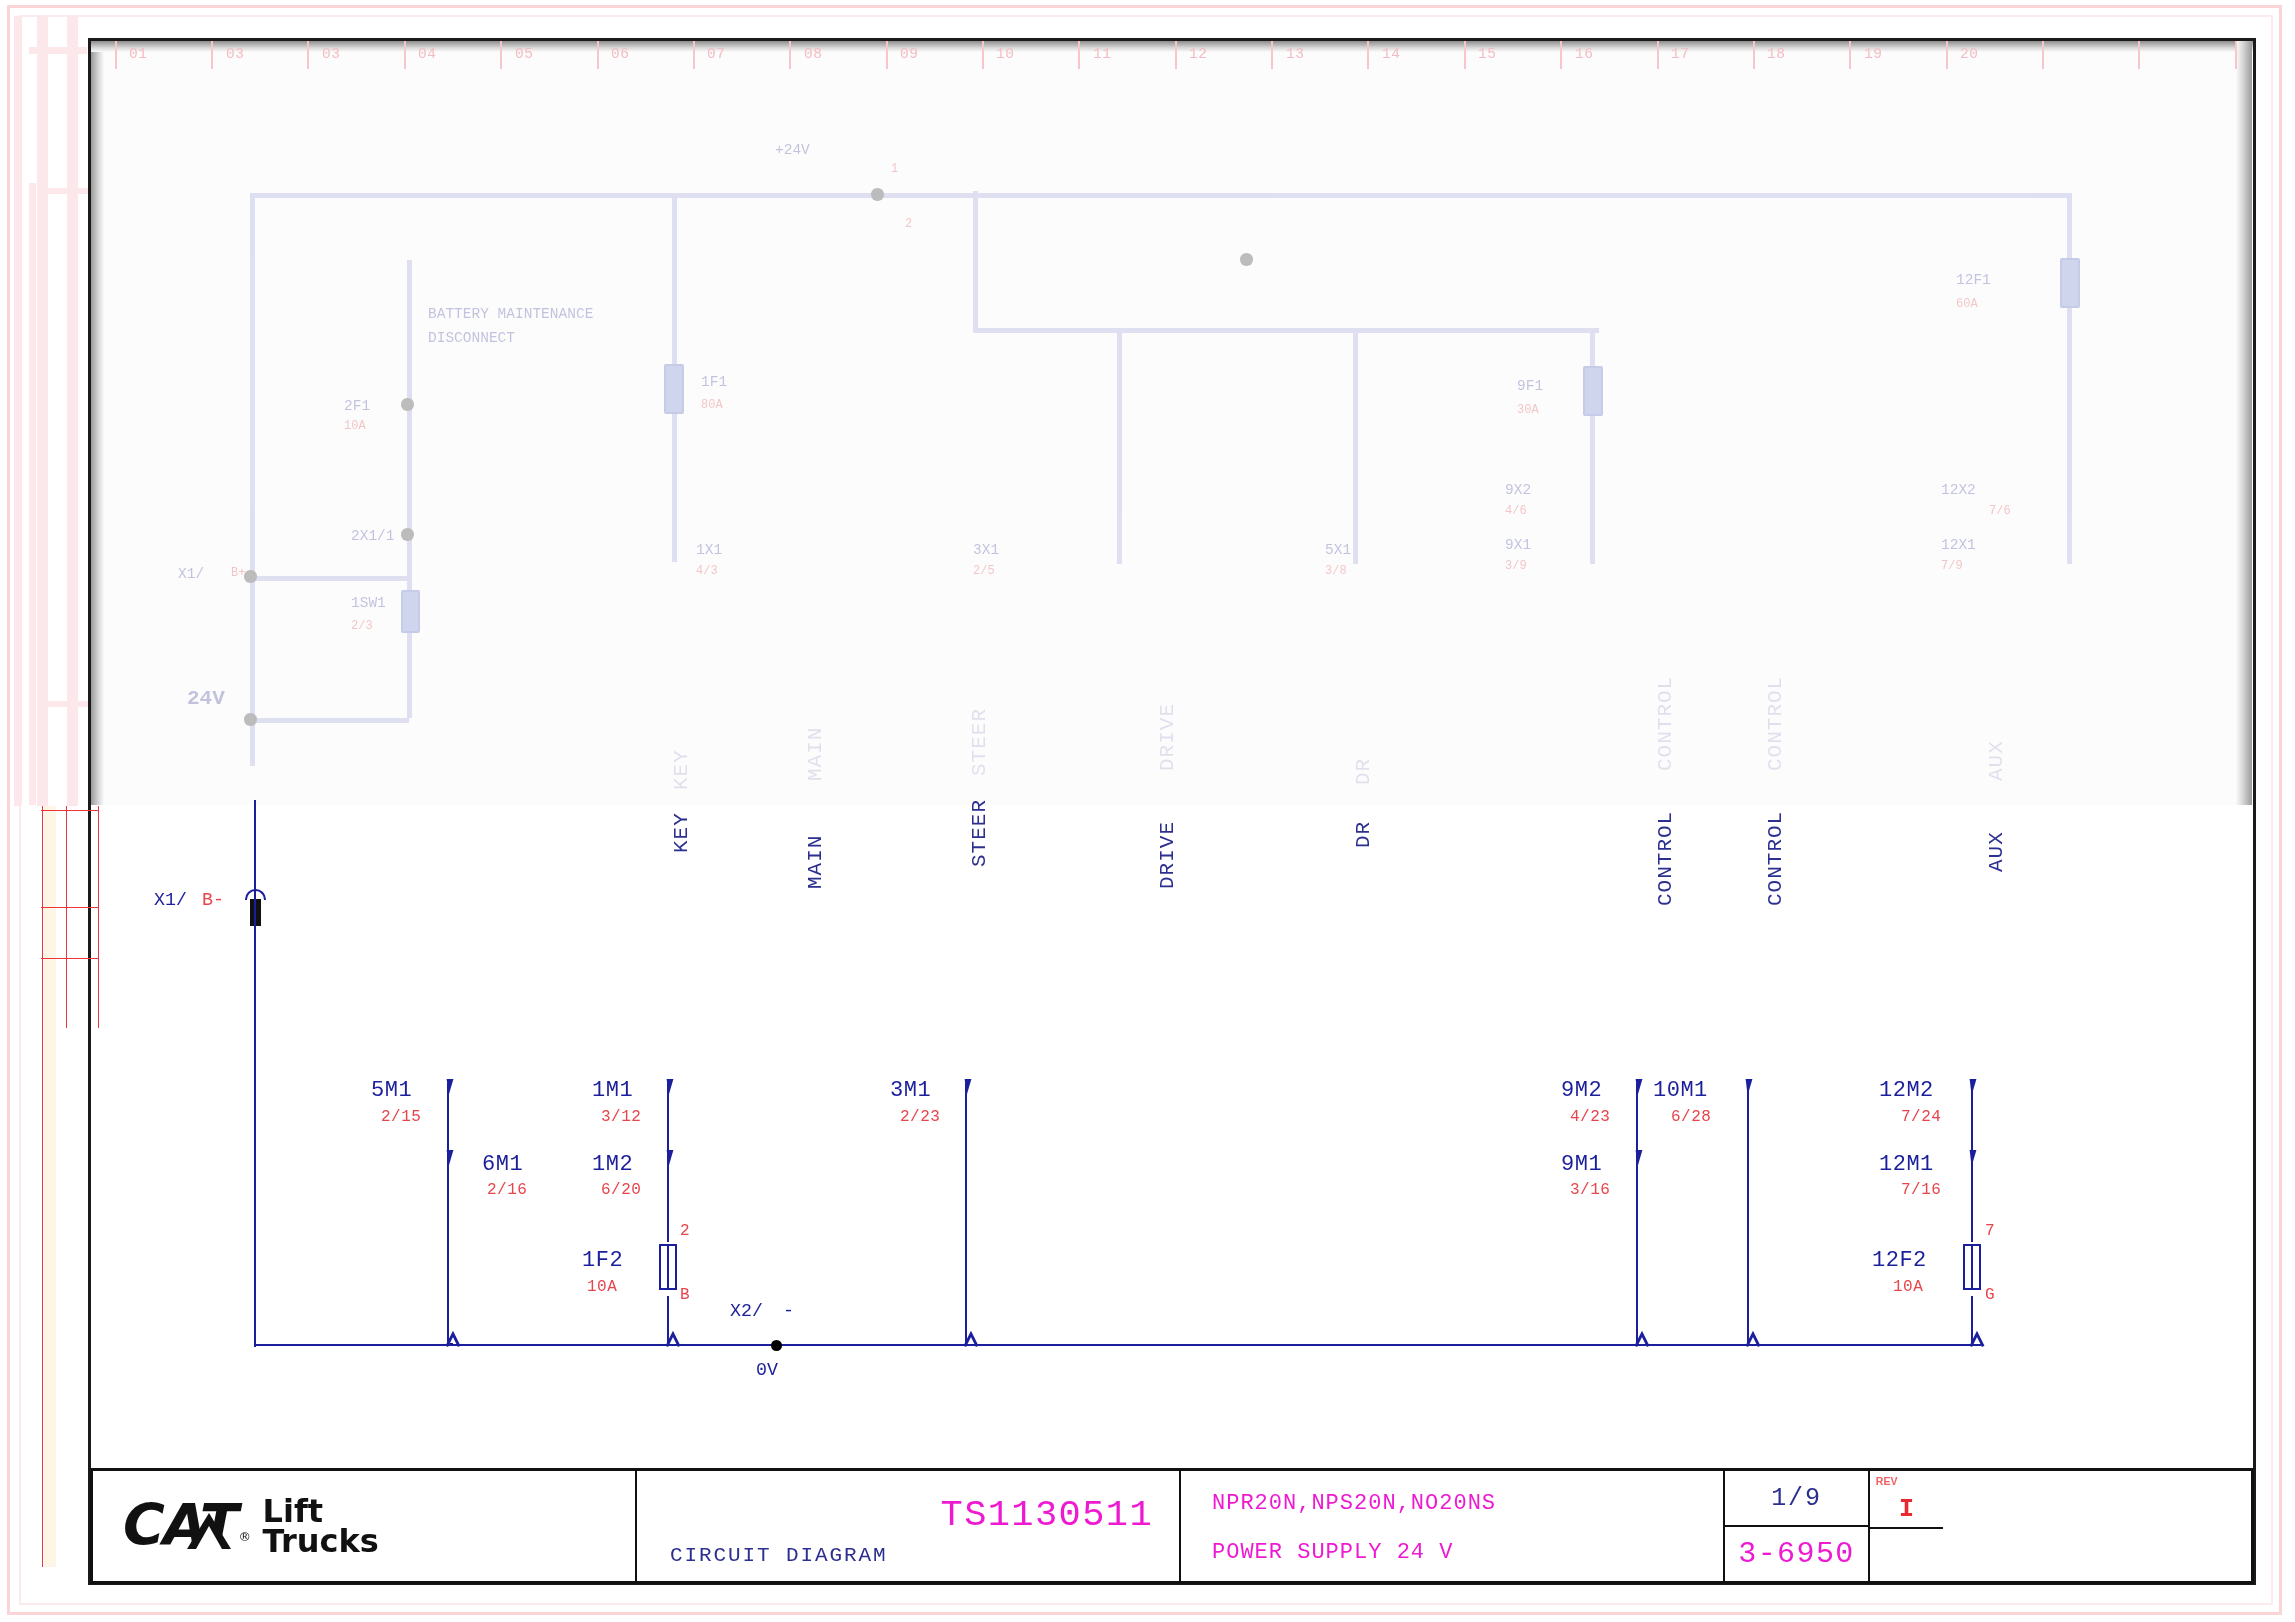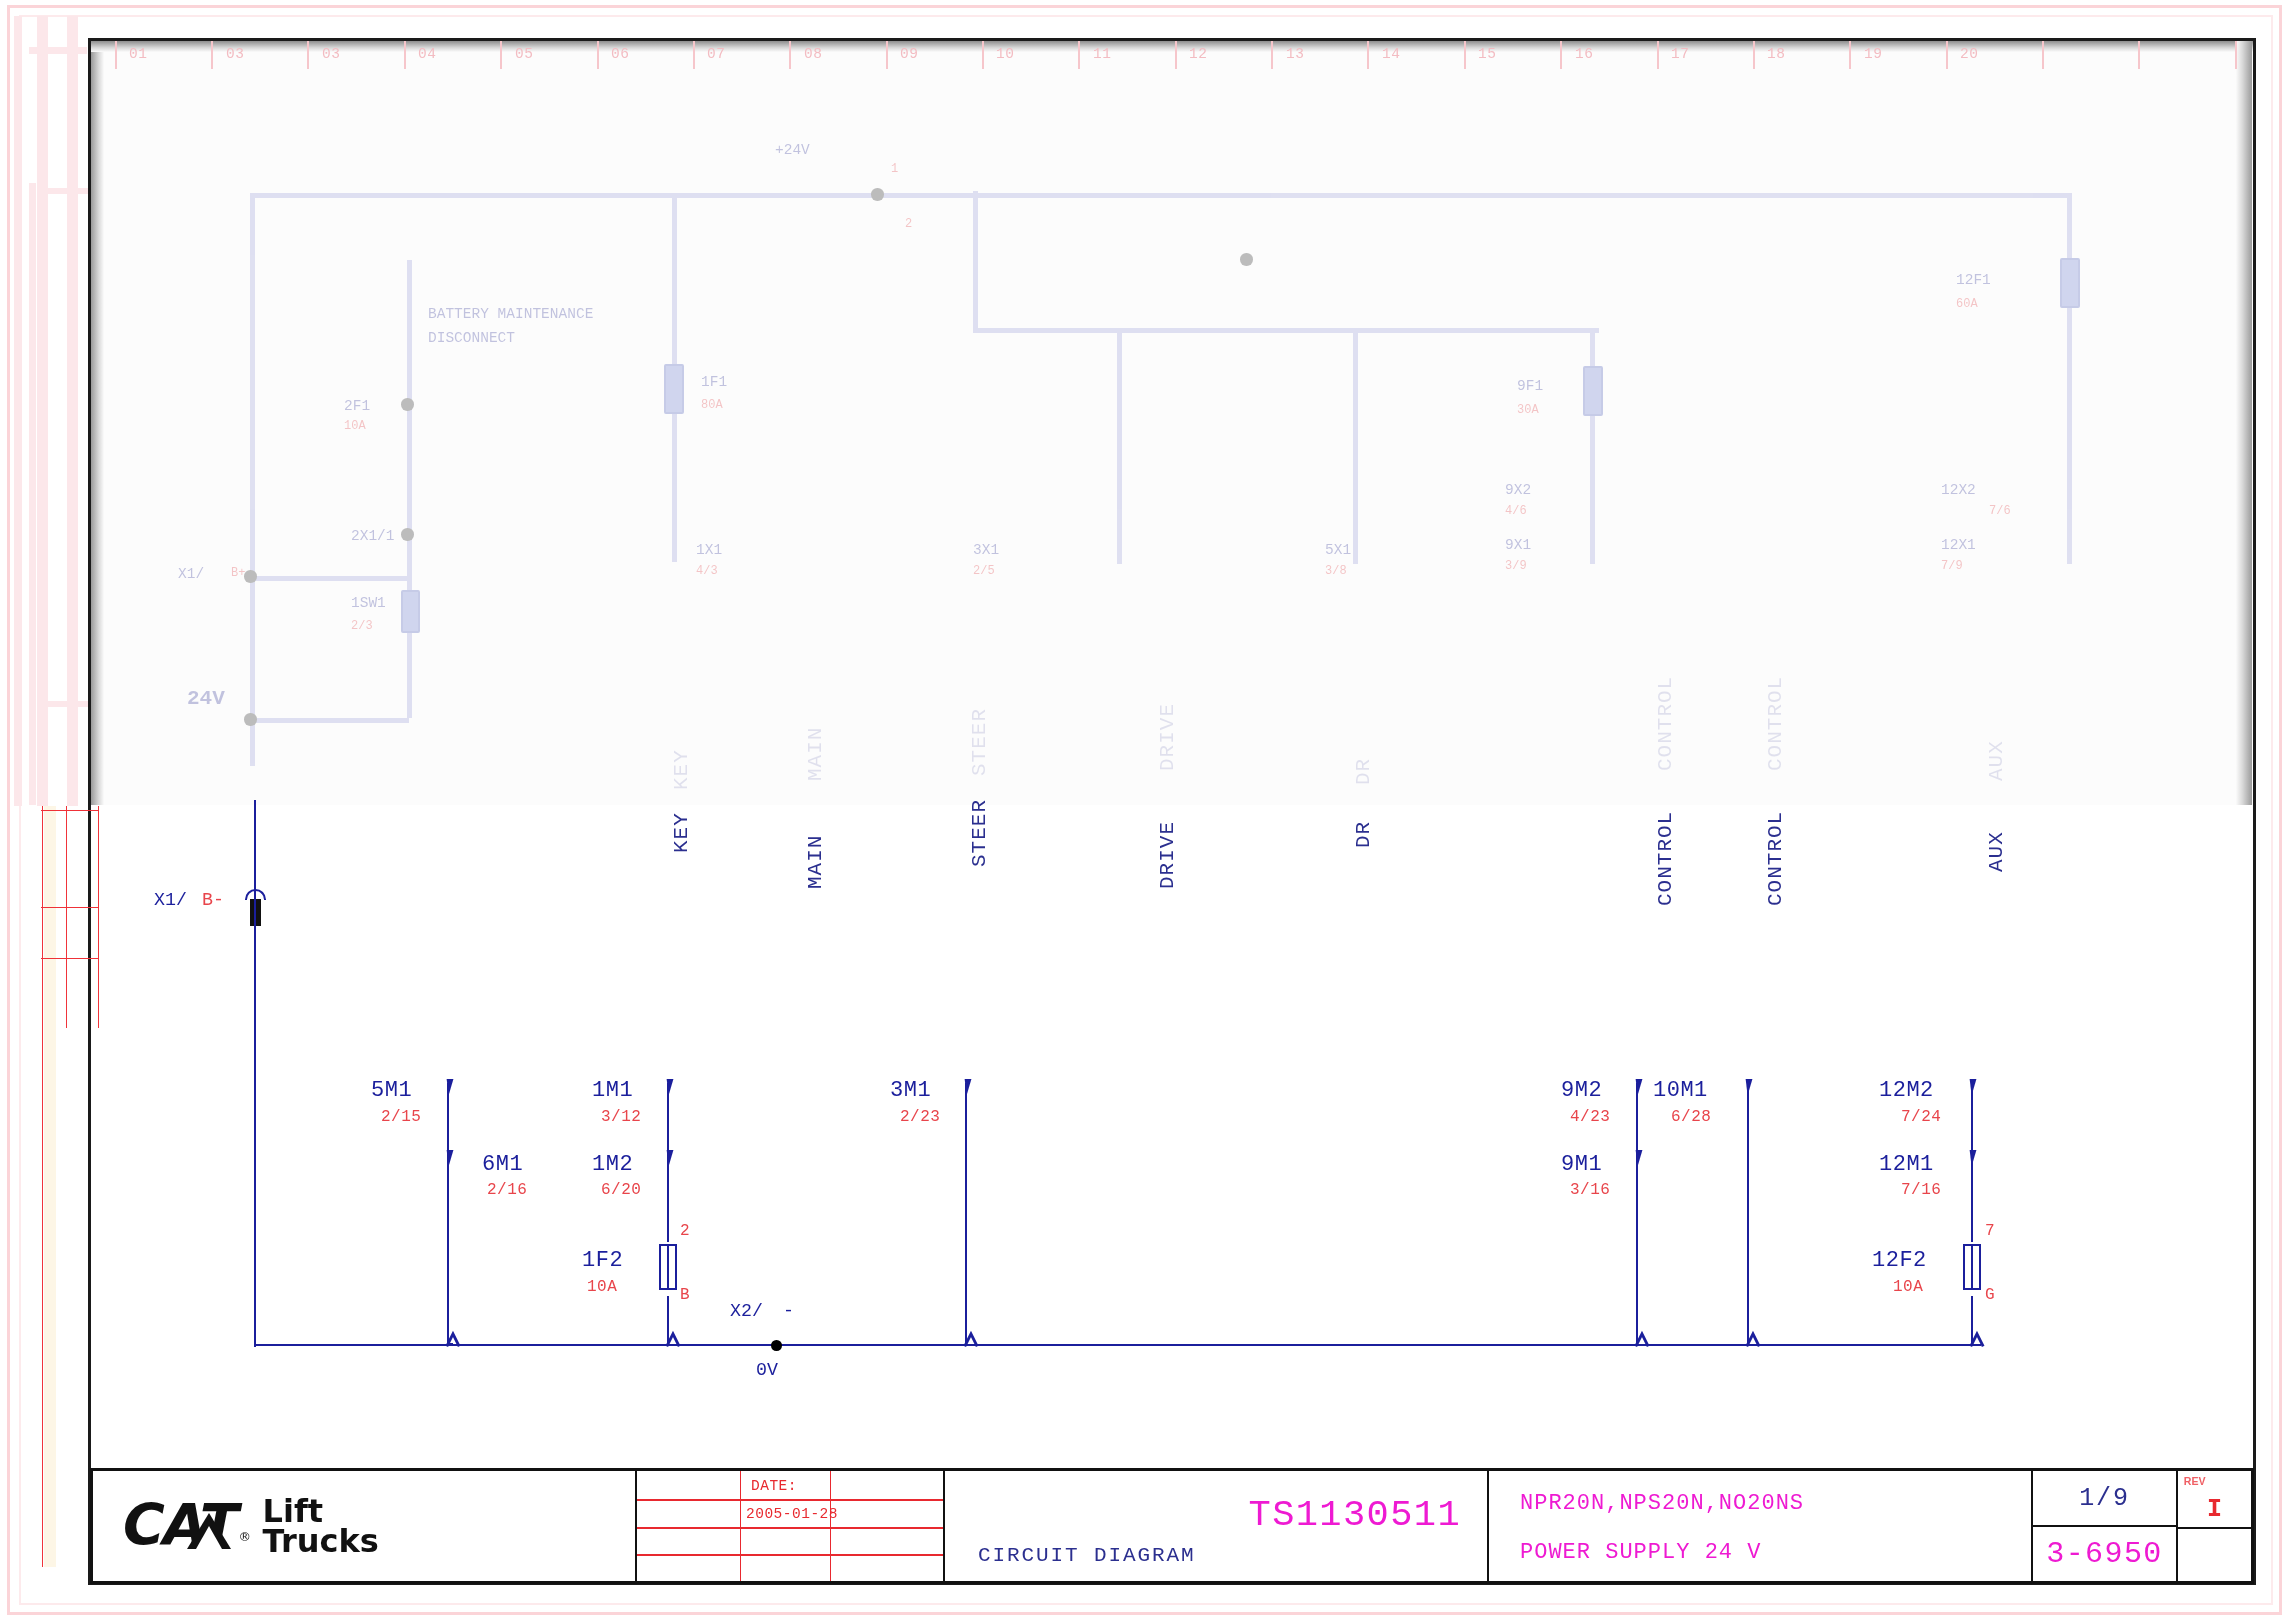--- a/index.html
+++ b/index.html
@@ -408,29 +408,20 @@
           <div class="cat-tri"></div>
           <div class="cat-tri-inner"></div>
         </div>
         <div style="margin-left:6.7px;">
           <div class="cat-lift">Lift</div>
           <div class="cat-lift">Trucks</div>
         </div>
       </div>
     </div>
 
-    <div class="tb-cell" id="tb-date">
-      <div class="date-grid-v" style="left:103px;"></div>
-      <div class="date-grid-v" style="left:193px;"></div>
-      <div class="date-grid-h" style="top:28px;"></div>
-      <div class="date-grid-h" style="top:56px;"></div>
-      <div class="date-grid-h" style="top:83px;"></div>
-      <span class="date-txt" style="left:114px;top:6.7px;">DATE:</span>
-      <span class="date-txt" style="left:109px;top:35px;">2005-01-28</span>
-    </div>
 
     <div class="tb-cell" id="tb-circuit">
       <span class="circ-label">CIRCUIT DIAGRAM</span>
       <span class="circ-no">TS1130511</span>
     </div>
 
     <div class="tb-cell" id="tb-model">
       <span class="model-txt" style="top:20px;">NPR20N,NPS20N,NO20NS</span>
       <span class="model-txt" style="top:69px;">POWER SUPPLY 24 V</span>
     </div>

